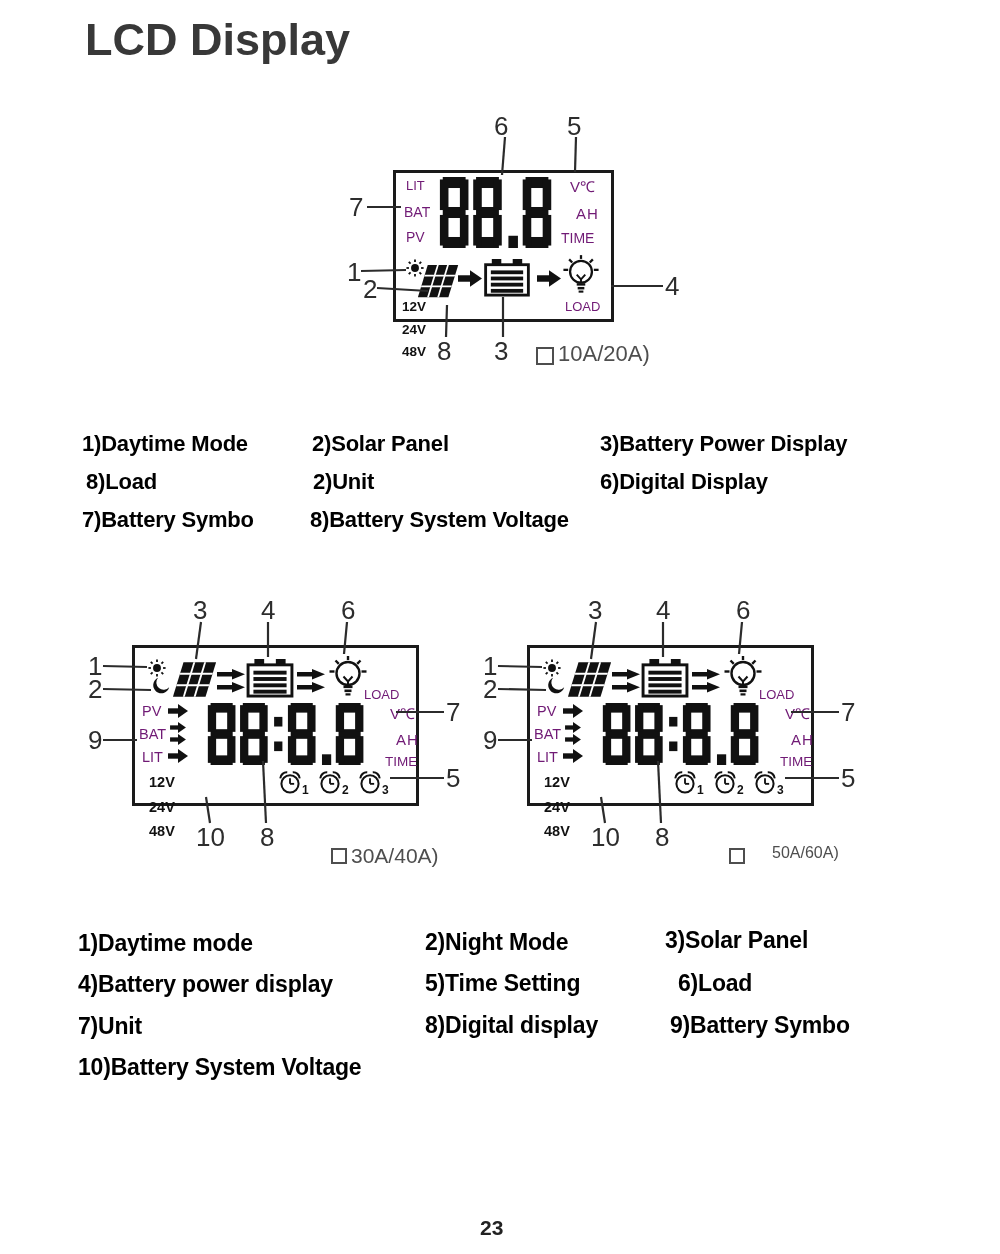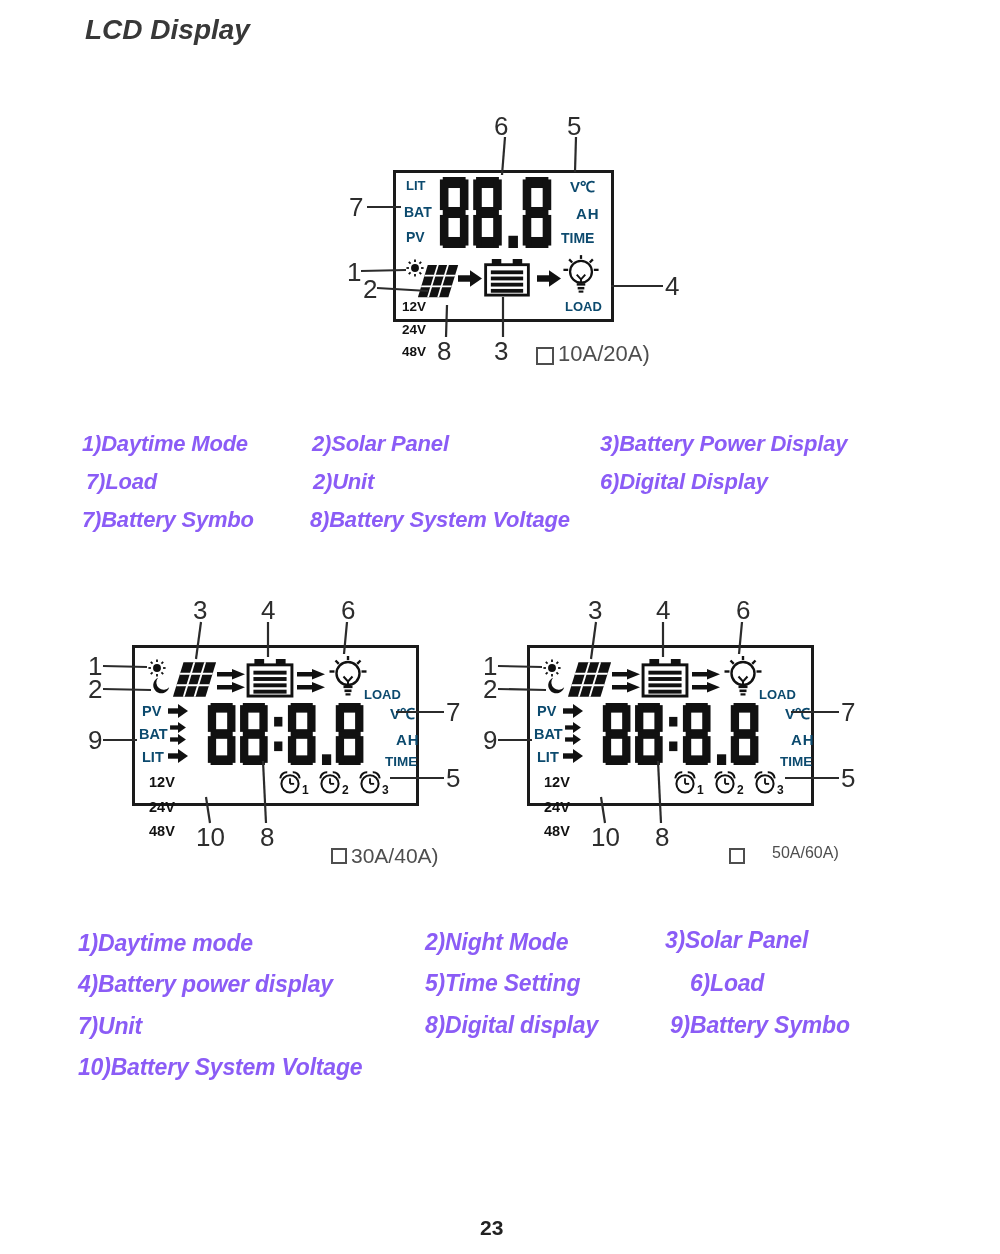--- a/index.html
+++ b/index.html
@@ -1,30 +1,30 @@
 <!DOCTYPE html>
 <html><head>
 <meta charset="utf-8">
 <style>
   html,body{margin:0;padding:0;}
   body{
     width:1000px;height:1254px;position:relative;background:#ffffff;
     font-family:"Liberation Sans",sans-serif;overflow:hidden;
   }
   .page-title{
-    position:absolute;left:85px;top:14px;font-size:28px;font-weight:800;
-    color:#383838;letter-spacing:0px;font-style:italic;
+    position:absolute;left:85px;top:14px;font-size:45px;font-weight:800;
+    color:#383838;letter-spacing:0px;
   }
   .lcd-frame{position:absolute;border:3px solid #1a1a1a;background:#fff;}
-  .slabel{position:absolute;font-weight:bold;color:#0c4a6e;line-height:1;white-space:nowrap;text-align:right;}
+  .slabel{position:absolute;font-weight:normal;color:#701a75;line-height:1;white-space:nowrap;text-align:right;}
   .segdisp{position:absolute;}
   .segdisp svg{display:block;width:100%;height:100%;}
   .icon{position:absolute;display:block;}
   .callout{position:absolute;font-size:26px;font-weight:500;color:#2d2d2d;line-height:1;}
-  .legend-item{position:absolute;font-weight:bold;color:#8b5cf6;white-space:nowrap;letter-spacing:-0.2px;font-style:italic;}
+  .legend-item{position:absolute;font-weight:bold;color:#000000;white-space:nowrap;letter-spacing:-0.2px;}
   .lg1{font-size:22px;}
   .lg2{font-size:23px;}
   .model-label{position:absolute;color:#4e4e4e;white-space:nowrap;line-height:1;}
   .model-sq{position:absolute;border:2px solid #4e4e4e;background:#fff;}
   .vrow{position:absolute;display:flex;font-weight:bold;color:#111;line-height:1;flex-direction:column;}
   .vrow span{display:block;}
   .tsub{position:absolute;font-size:12px;font-weight:bold;color:#111;line-height:1;}
   .pageno{position:absolute;left:480px;top:1216px;font-size:21px;font-weight:bold;color:#222;}
   .lines{position:absolute;left:0;top:0;pointer-events:none;}
 </style>
@@ -179,21 +179,21 @@
 <span class="callout" style="left:665px;top:273px;">4</span>
 <span class="callout" style="left:437px;top:338px;">8</span>
 <span class="callout" style="left:494px;top:338px;">3</span>
 
 <div class="model-sq" style="left:536px;top:347px;width:14px;height:14px;"></div>
 <span class="model-label" style="left:558px;top:343px;font-size:22px;">10A/20A)</span>
 
 <span class="legend-item lg1" style="left:82px;top:431px;">1)Daytime Mode</span>
 <span class="legend-item lg1" style="left:312px;top:431px;">2)Solar Panel</span>
 <span class="legend-item lg1" style="left:600px;top:431px;">3)Battery Power Display</span>
-<span class="legend-item lg1" style="left:86px;top:469px;">7)Load</span>
+<span class="legend-item lg1" style="left:86px;top:469px;">8)Load</span>
 <span class="legend-item lg1" style="left:313px;top:469px;">2)Unit</span>
 <span class="legend-item lg1" style="left:600px;top:469px;">6)Digital Display</span>
 <span class="legend-item lg1" style="left:82px;top:507px;">7)Battery Symbo</span>
 <span class="legend-item lg1" style="left:310px;top:507px;">8)Battery System Voltage</span>
 
 <div class="lcd-frame" style="left:132px;top:645px;width:281px;height:155px;">
   <svg class="icon" style="left:13px;top:11px;width:18px;height:18px;">
       <use href="#sym-sun"></use>
     </svg>
   <svg class="icon" style="left:18px;top:29px;width:17px;height:17px;">
@@ -420,21 +420,21 @@
 <span class="callout" style="left:655px;top:824px;">8</span>
 
 <div class="model-sq" style="left:729px;top:848px;width:12px;height:12px;"></div>
 <span class="model-label" style="left:772px;top:845px;font-size:16px;">50A/60A)</span>
 
 <span class="legend-item lg2" style="left:78px;top:930px;">1)Daytime mode</span>
 <span class="legend-item lg2" style="left:425px;top:929px;">2)Night Mode</span>
 <span class="legend-item lg2" style="left:665px;top:927px;">3)Solar Panel</span>
 <span class="legend-item lg2" style="left:78px;top:971px;">4)Battery power display</span>
 <span class="legend-item lg2" style="left:425px;top:970px;">5)Time Setting</span>
-<span class="legend-item lg2" style="left:678px;top:970px;margin-left:12px;">6)Load</span>
+<span class="legend-item lg2" style="left:678px;top:970px;">6)Load</span>
 <span class="legend-item lg2" style="left:78px;top:1013px;">7)Unit</span>
 <span class="legend-item lg2" style="left:425px;top:1012px;">8)Digital display</span>
 <span class="legend-item lg2" style="left:670px;top:1012px;">9)Battery Symbo</span>
 <span class="legend-item lg2" style="left:78px;top:1054px;">10)Battery System Voltage</span>
 
 <span class="pageno">23</span>
 
 <svg class="lines" width="1000" height="1254">
   <g stroke="#2b2b2b" stroke-width="2.2">
     <line x1="505" y1="137" x2="502" y2="175"></line>

